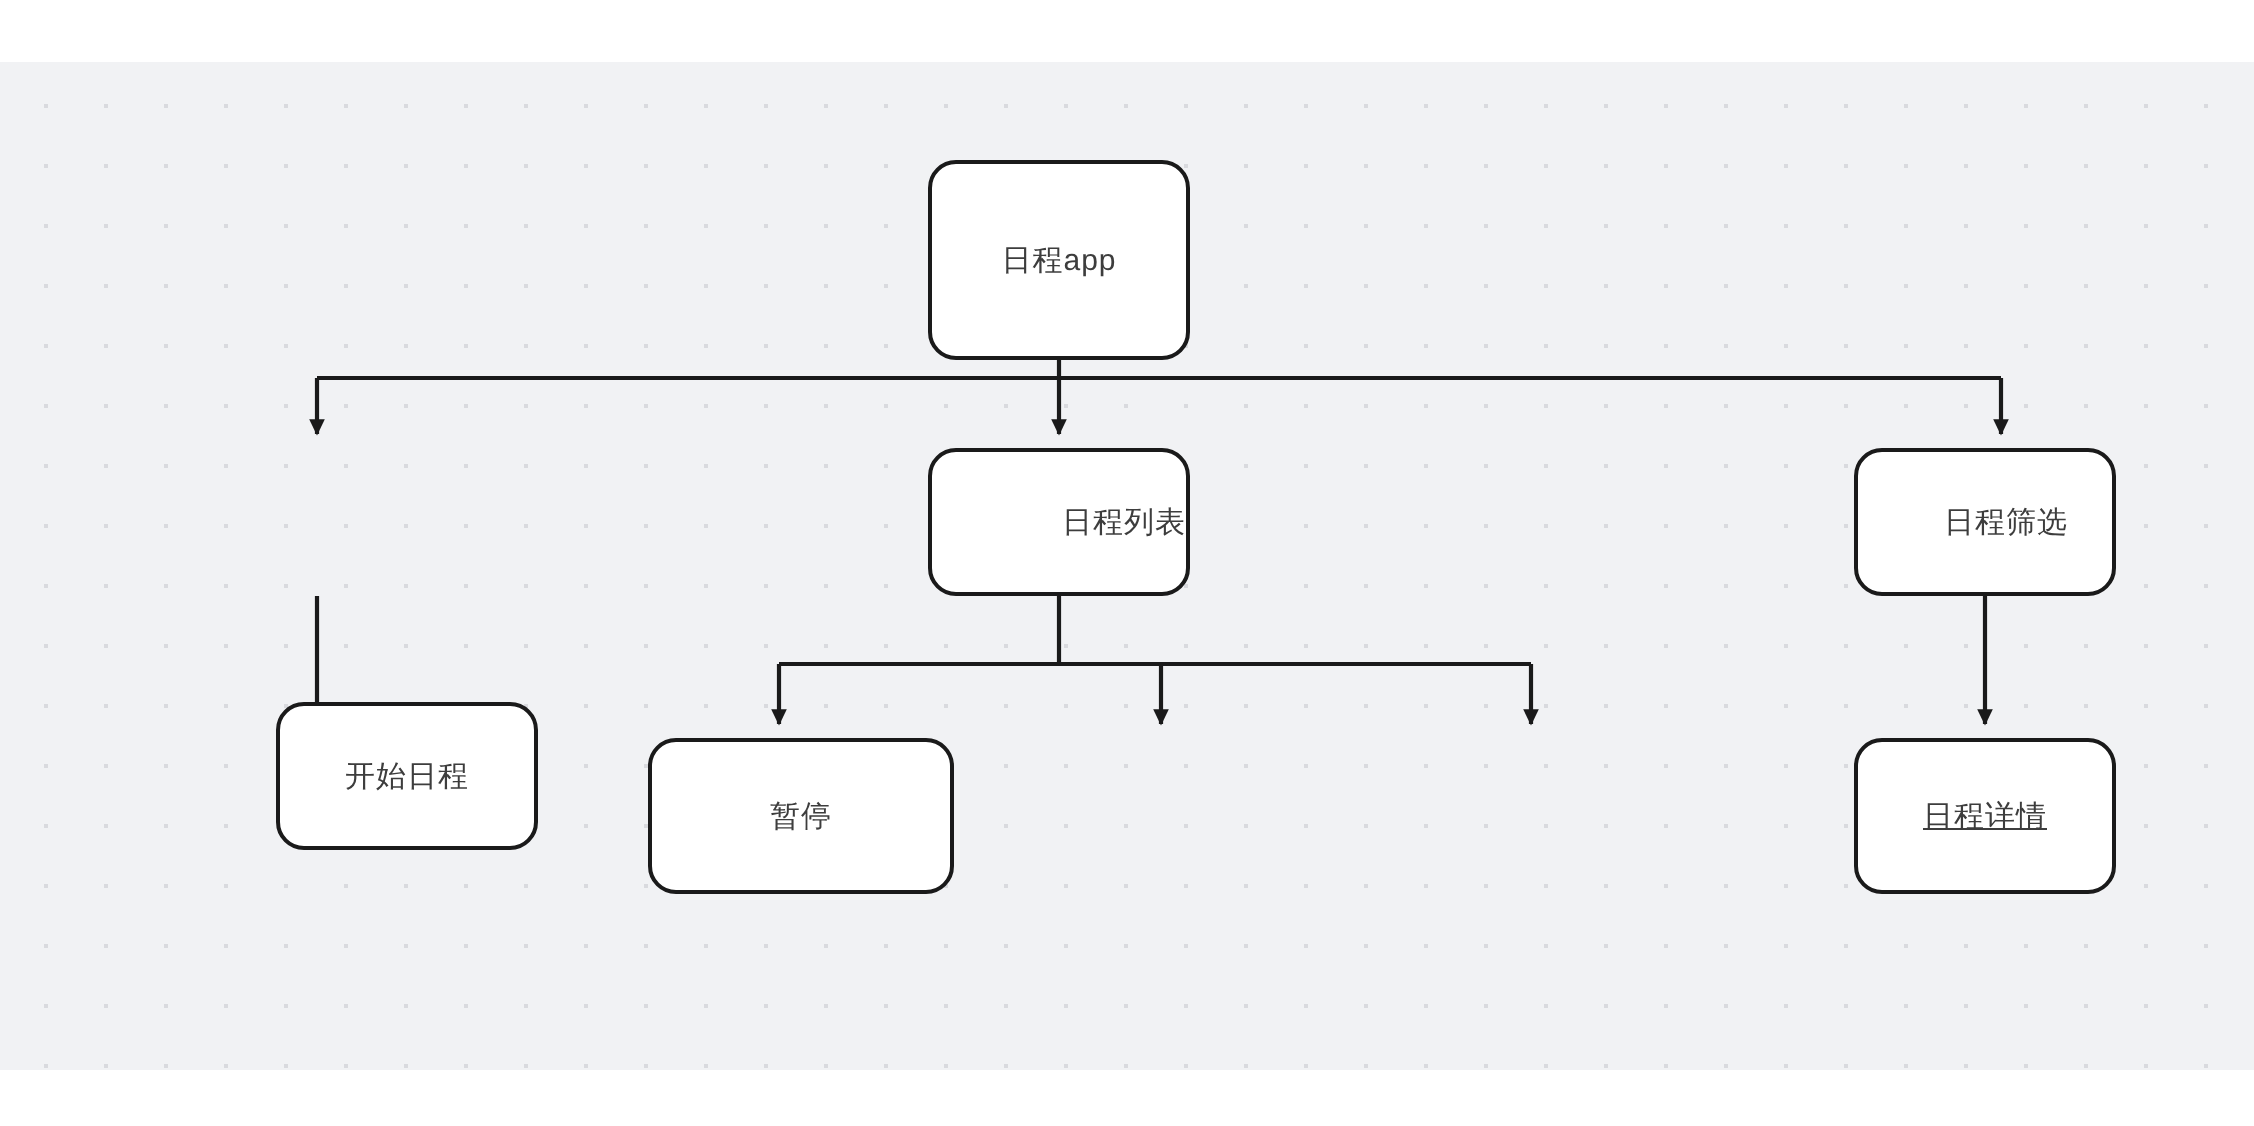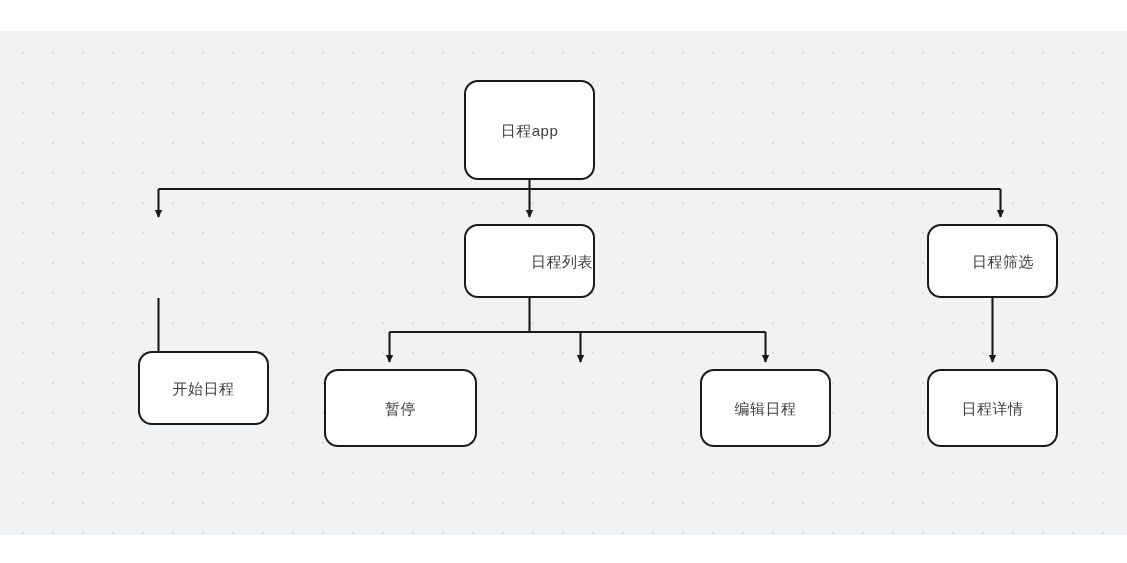--- a/index.html
+++ b/index.html
@@ -118,22 +118,19 @@
 
     <div class="node" style="left:93px; top:320px; width:131px; height:74px;margin-left:45px;">
       <span class="node-label">开始日程</span>
     </div>
 
     <div class="node" style="left:324px; top:338px; width:153px; height:78px;">
       <span class="node-label">暂停</span>
     </div>
 
 
-    <div class="node" style="left:700px; top:338px; width:131px; height:78px;">
-      <span class="node-label">编辑日程</span>
-    </div>
 
-    <div class="node" style="left:927px; top:338px; width:131px; height:78px;">
+    <div class="node" style="left:927px; top:338px; width:131px; height:78px;text-decoration:underline;">
       <span class="node-label">日程详情</span>
     </div>
 
   </div>
 </div>
 
 </body></html>

